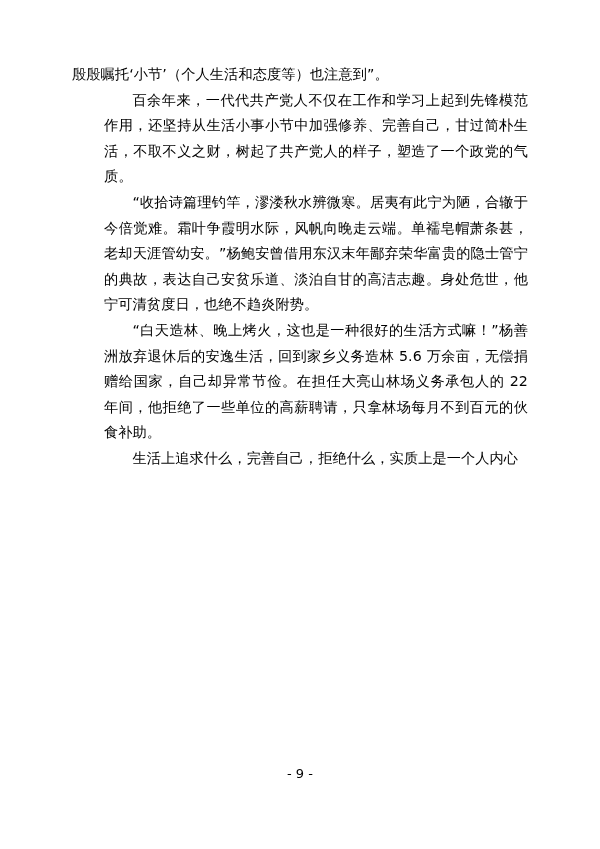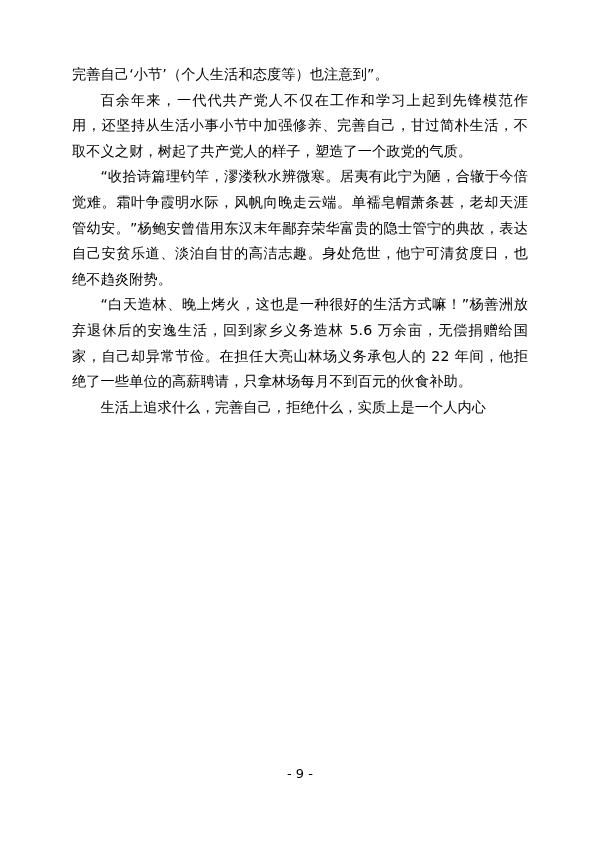--- a/index.html
+++ b/index.html
@@ -32,37 +32,38 @@
   .para {
     font-size: 14.2px;
     line-height: 25.6px;
     text-align: justify;
     text-justify: inter-ideograph;
     margin: 0;
     letter-spacing: 0.1px;
   }
   .para.indent {
     text-indent: 2em;
+    margin-left: 32px;
   }
   .footer {
     position: absolute;
     left: 0;
     top: 766px;
     width: 600px;
     text-align: center;
     font-size: 13px;
     color: #000;
     font-family: "DejaVu Sans", sans-serif;
   }
 </style>
 </head>
 <body>
 
 <div class="page">
   <div class="content">
-    <p class="para">完善自己‘小节’（个人生活和态度等）也注意到”。</p>
+    <p class="para">殷殷嘱托‘小节’（个人生活和态度等）也注意到”。</p>
     <p class="para indent">百余年来，一代代共产党人不仅在工作和学习上起到先锋模范作用，还坚持从生活小事小节中加强修养、完善自己，甘过简朴生活，不取不义之财，树起了共产党人的样子，塑造了一个政党的气质。</p>
     <p class="para indent">“收拾诗篇理钓竿，漻溇秋水辨微寒。居夷有此宁为陋，合辙于今倍觉难。霜叶争霞明水际，风帆向晚走云端。单襦皂帽萧条甚，老却天涯管幼安。”杨鲍安曾借用东汉末年鄙弃荣华富贵的隐士管宁的典故，表达自己安贫乐道、淡泊自甘的高洁志趣。身处危世，他宁可清贫度日，也绝不趋炎附势。</p>
     <p class="para indent">“白天造林、晚上烤火，这也是一种很好的生活方式嘛！”杨善洲放弃退休后的安逸生活，回到家乡义务造林 5.6 万余亩，无偿捐赠给国家，自己却异常节俭。在担任大亮山林场义务承包人的 22 年间，他拒绝了一些单位的高薪聘请，只拿林场每月不到百元的伙食补助。</p>
     <p class="para indent">生活上追求什么，完善自己，拒绝什么，实质上是一个人内心</p>
   </div>
   <div class="footer">- 9 -</div>
 </div>
 
 </body></html>

